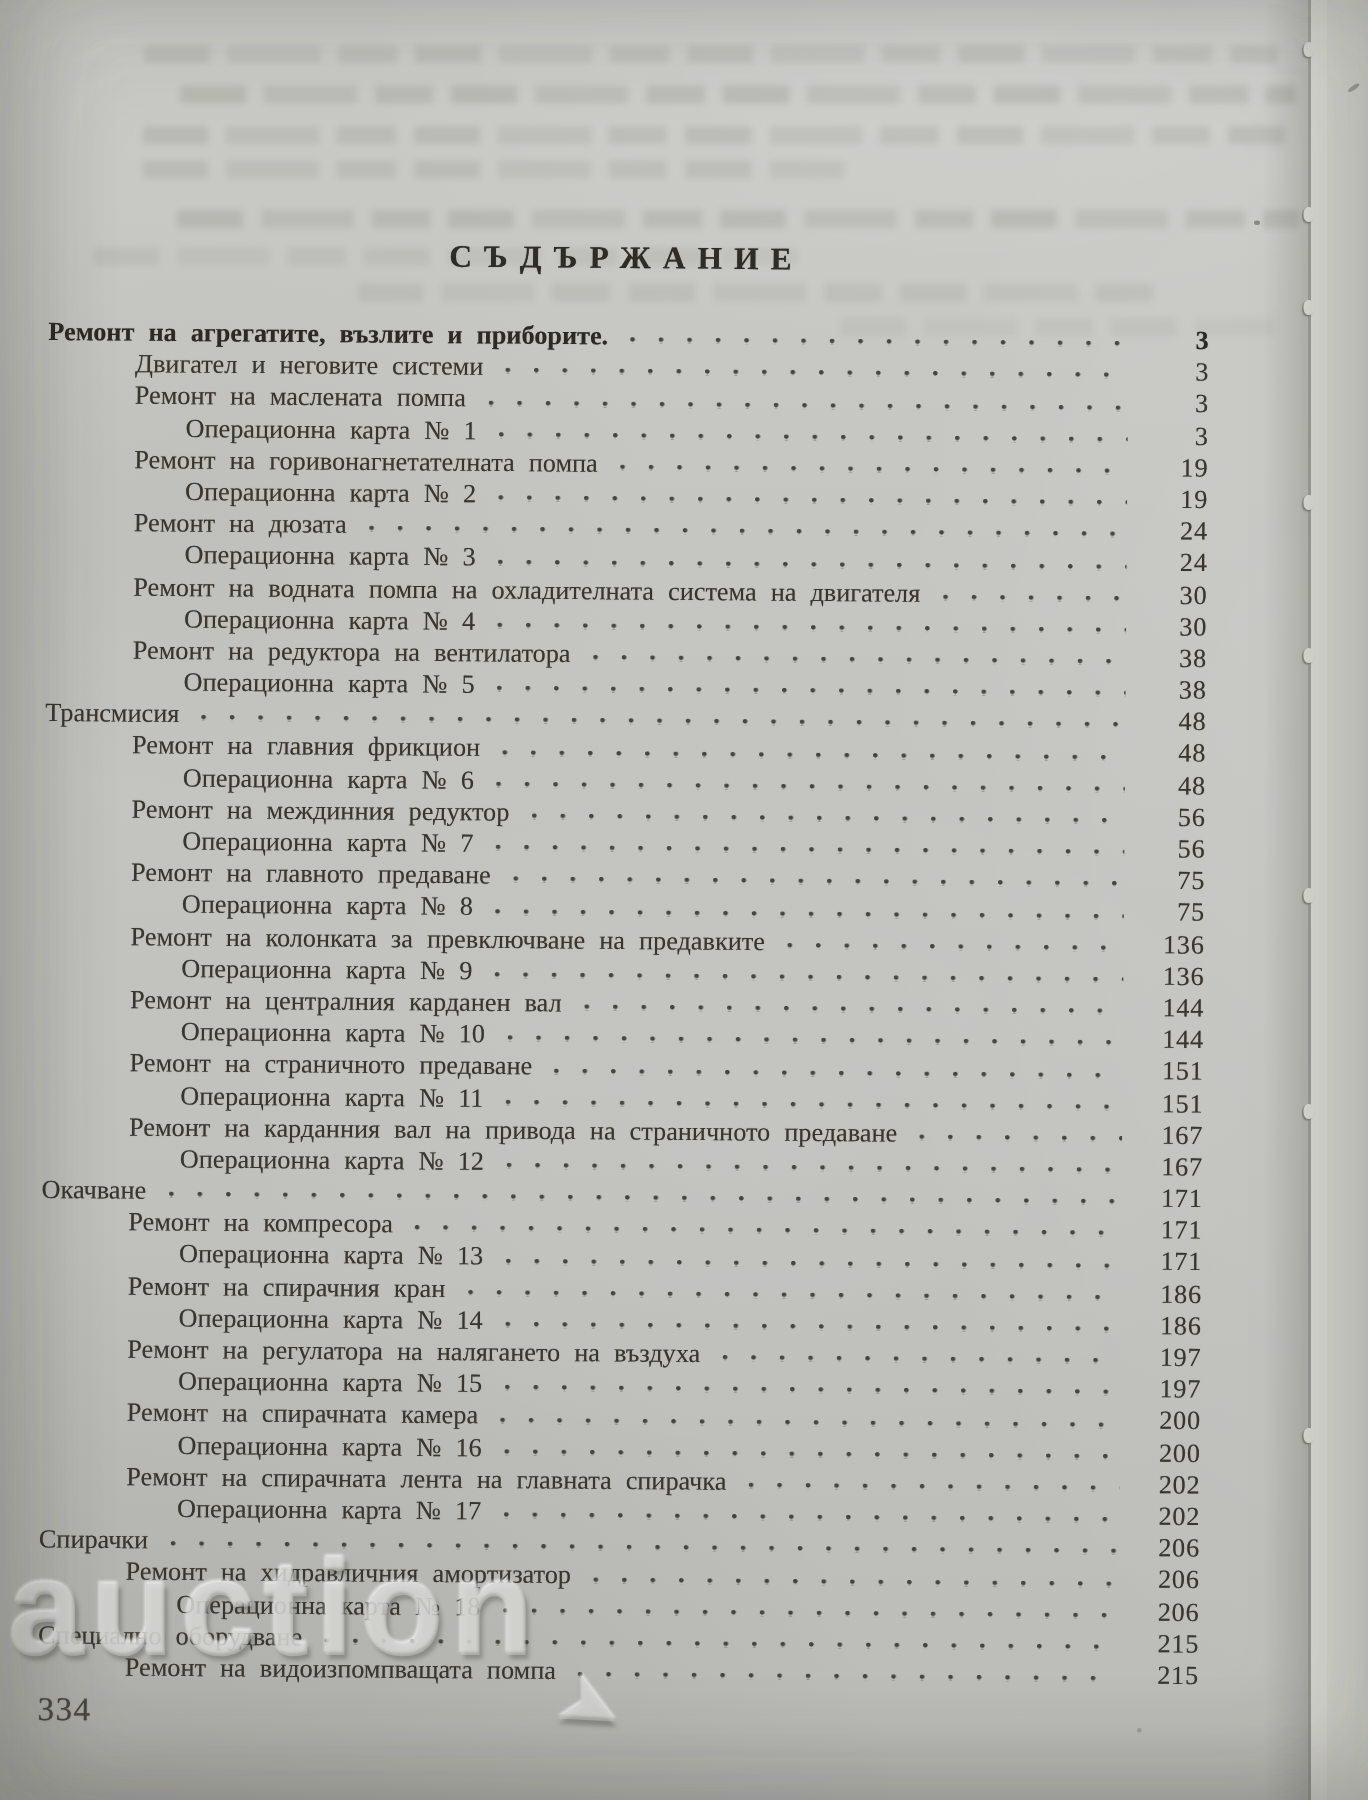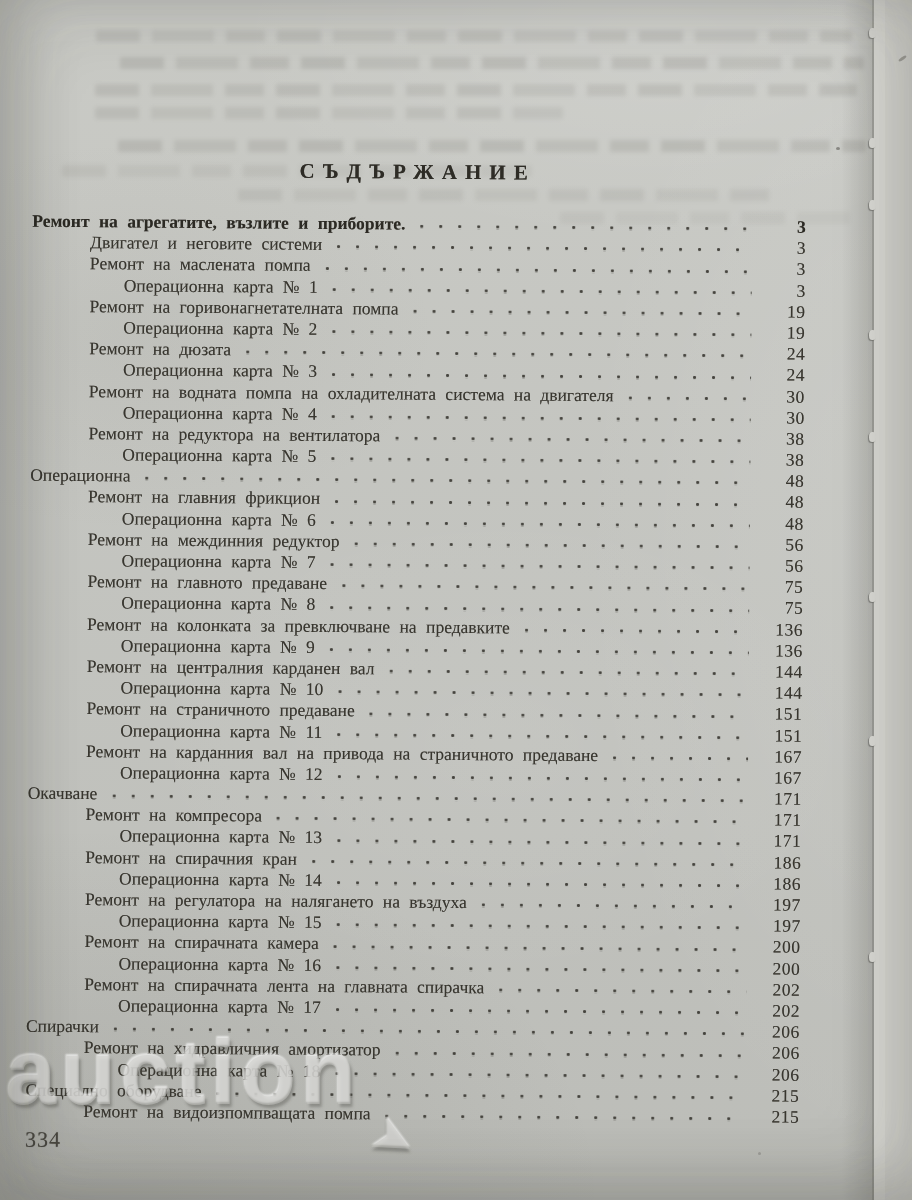--- a/index.html
+++ b/index.html
@@ -175,21 +175,21 @@
           <span class="toc-title">Ремонт на редуктора на вентилатора</span>
           <span class="leader"></span>
           <span class="toc-page">38</span>
         </div>
         <div class="toc-row lvl2">
           <span class="toc-title">Операционна карта № 5</span>
           <span class="leader"></span>
           <span class="toc-page">38</span>
         </div>
         <div class="toc-row lvl0">
-          <span class="toc-title">Операционна</span>
+          <span class="toc-title">Трансмисия</span>
           <span class="leader"></span>
           <span class="toc-page">48</span>
         </div>
         <div class="toc-row lvl1">
           <span class="toc-title">Ремонт на главния фрикцион</span>
           <span class="leader"></span>
           <span class="toc-page">48</span>
         </div>
         <div class="toc-row lvl2">
           <span class="toc-title">Операционна карта № 6</span>

